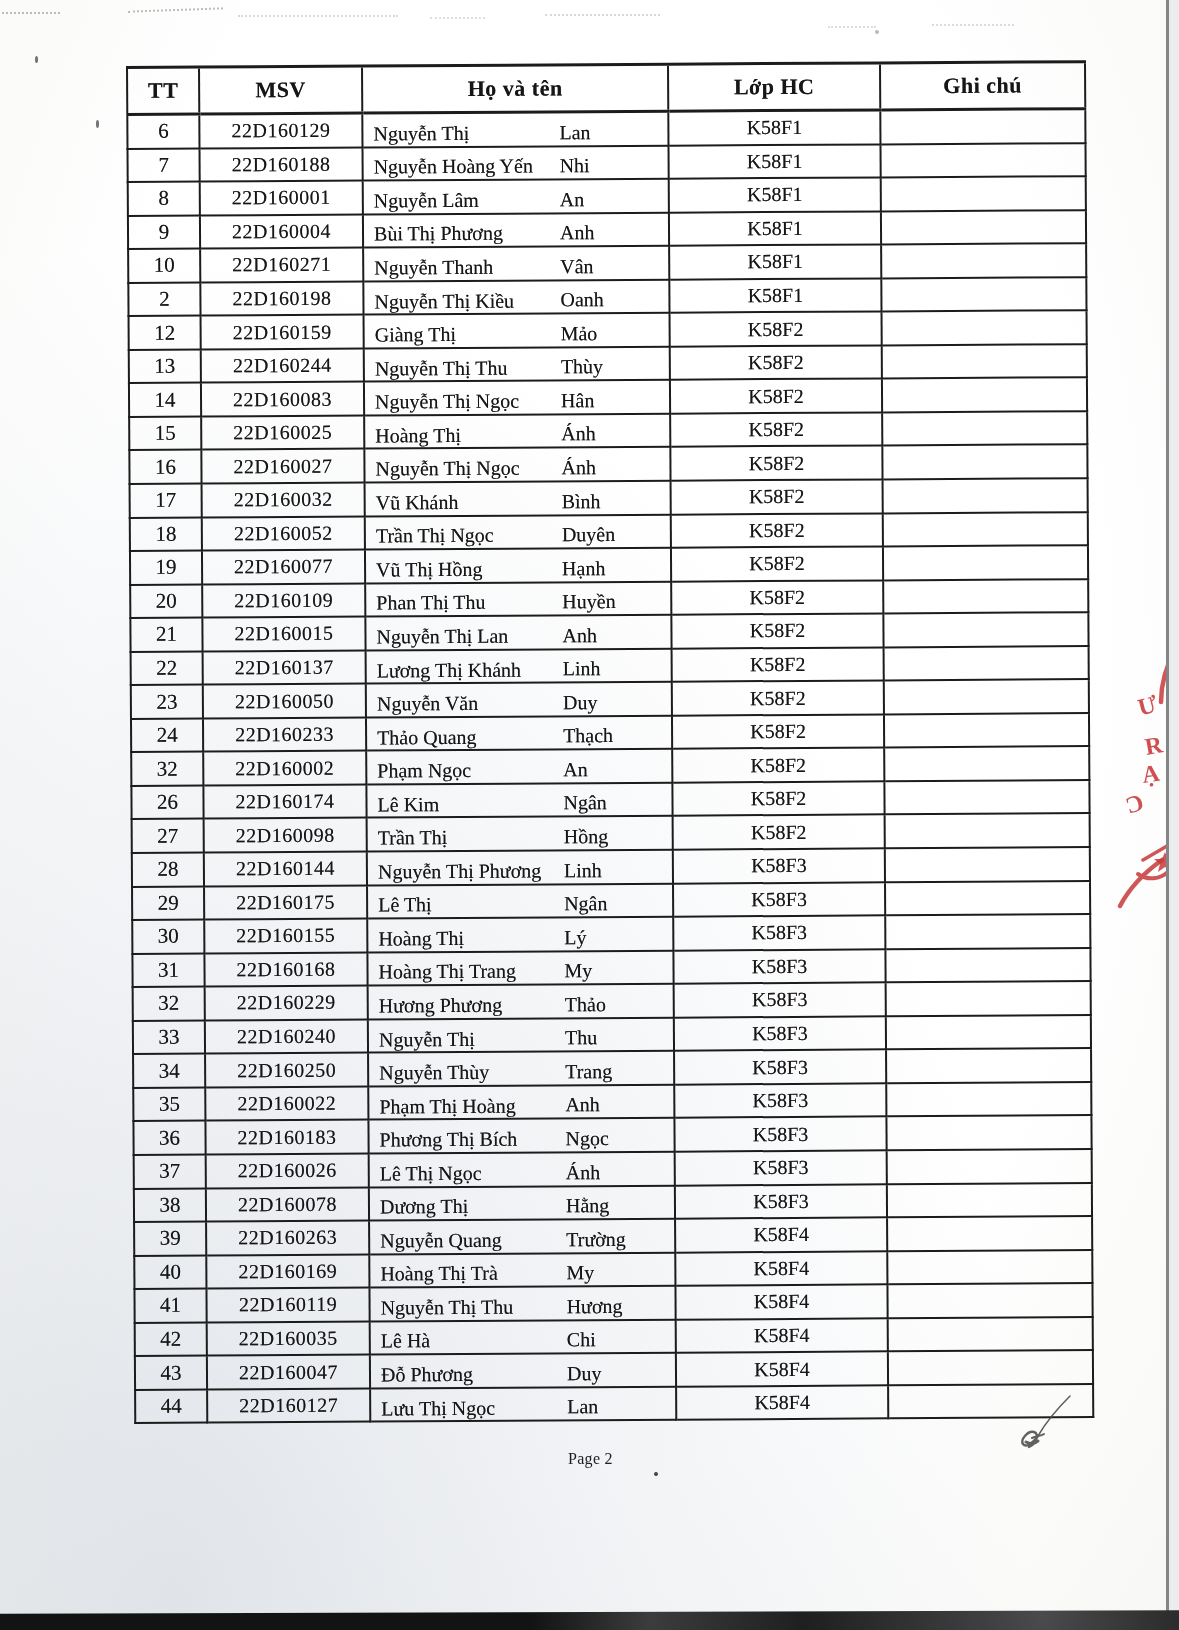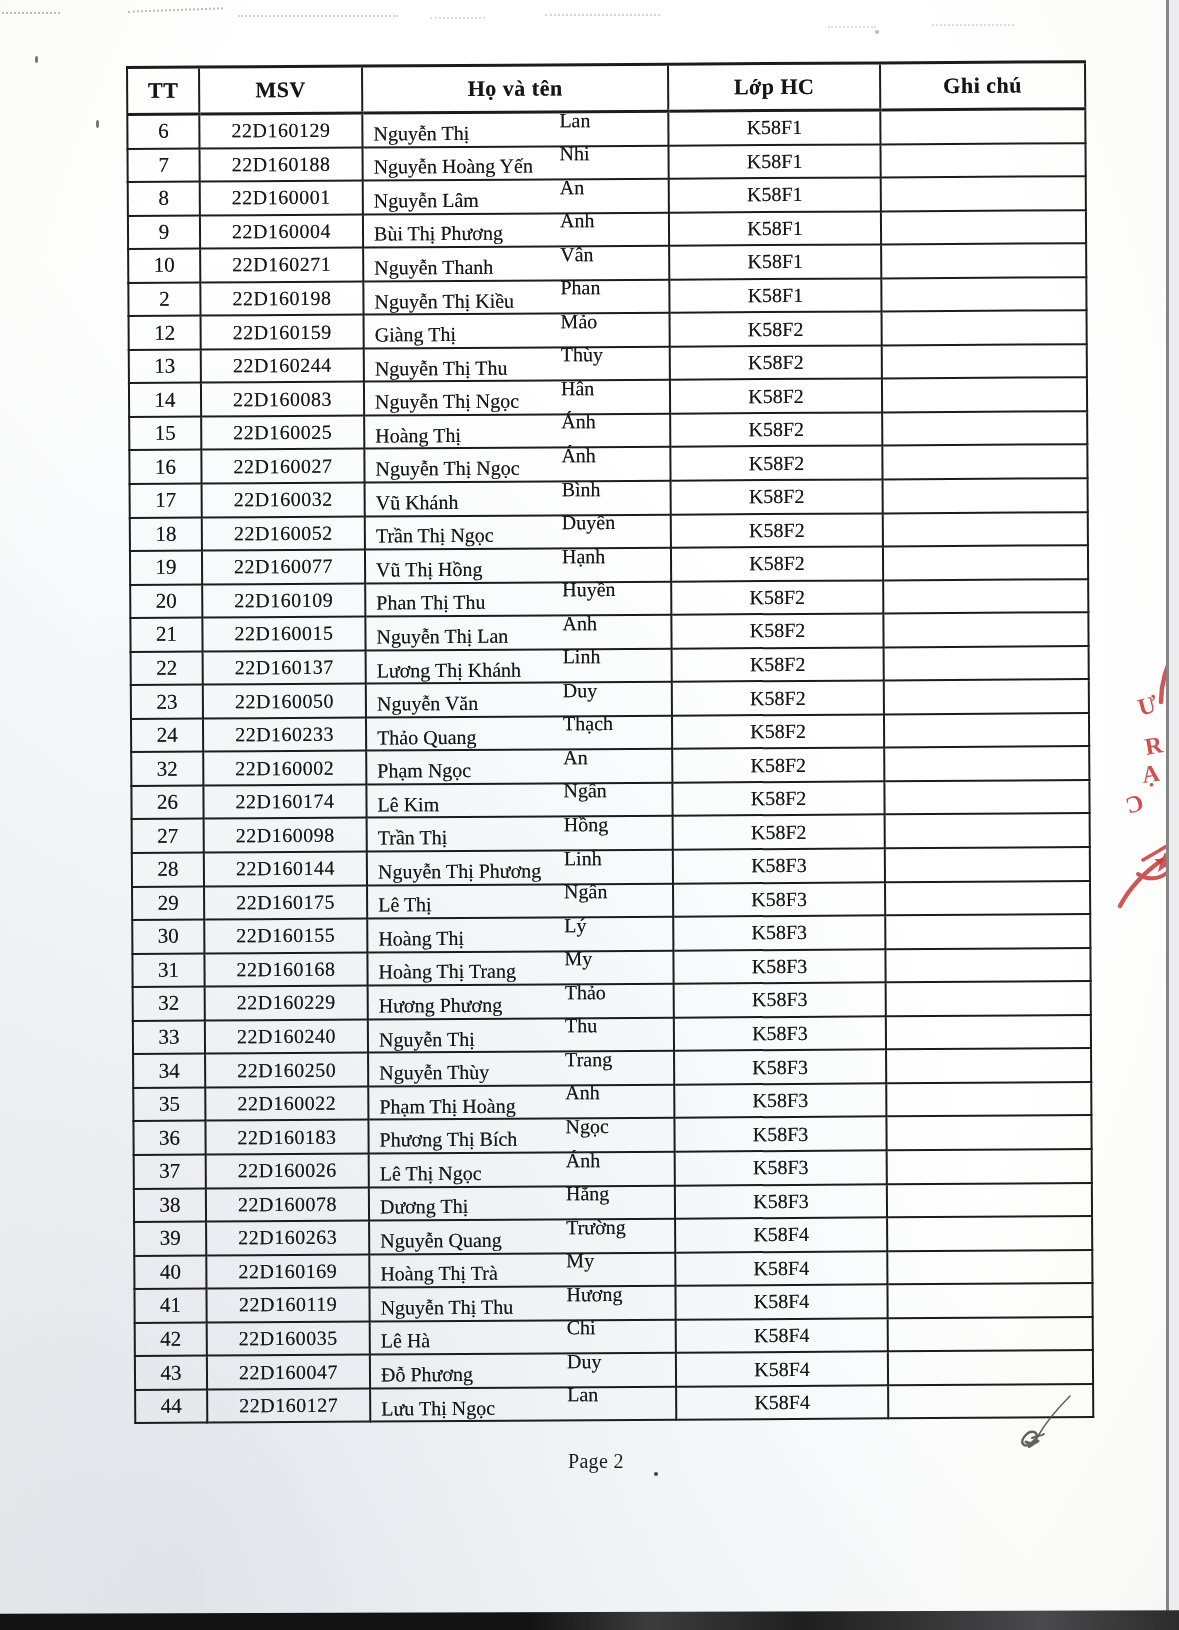--- a/index.html
+++ b/index.html
@@ -33,26 +33,26 @@
   }
   thead th{
     height:44px;font-size:22px;font-weight:bold;text-align:center;
     border-top-width:3px;border-bottom-width:3px;letter-spacing:.5px;
   }
   tbody td{height:31.55px;vertical-align:middle;}
   td.c-tt{text-align:center;font-size:21px;}
   td.c-msv{text-align:center;letter-spacing:.5px;}
   td.c-name{position:relative;padding-left:10px;}
   td.c-name .fam{display:inline-block;padding-top:7px;}
-  td.c-name .giv{position:absolute;left:196px;bottom:13px;}
+  td.c-name .giv{position:absolute;left:196px;bottom:1px;}
   td.c-lop{text-align:center;}
   td.c-note{background:transparent;}
 
   .footer{
-    position:absolute;left:568px;top:1450px;font-size:20px;color:#1d1d1d;
+    position:absolute;left:568px;top:1450px;font-size:16px;color:#1d1d1d;
     letter-spacing:.3px;
   }
   .footer-dot{position:absolute;left:654px;top:1472px;width:4px;height:4px;
     background:#444;border-radius:50%;}
 
   .stamp-svg{position:absolute;left:1090px;top:636px;}
   .pen-svg{position:absolute;left:1008px;top:1392px;}
 
   .paper-edge-right{
     position:absolute;left:1164px;top:0;width:15px;height:1630px;
@@ -128,21 +128,21 @@
         <tr>
           <td class="c-tt">10</td>
           <td class="c-msv">22D160271</td>
           <td class="c-name"><span class="fam">Nguyễn Thanh</span><span class="giv">Vân</span></td>
           <td class="c-lop">K58F1</td>
           <td class="c-note"></td>
         </tr>
         <tr>
           <td class="c-tt">2</td>
           <td class="c-msv">22D160198</td>
-          <td class="c-name"><span class="fam">Nguyễn Thị Kiều</span><span class="giv">Phan</span></td>
+          <td class="c-name"><span class="fam">Nguyễn Thị Kiều</span><span class="giv">Oanh</span></td>
           <td class="c-lop">K58F1</td>
           <td class="c-note"></td>
         </tr>
         <tr>
           <td class="c-tt">12</td>
           <td class="c-msv">22D160159</td>
           <td class="c-name"><span class="fam">Giàng Thị</span><span class="giv">Mảo</span></td>
           <td class="c-lop">K58F2</td>
           <td class="c-note"></td>
         </tr>

